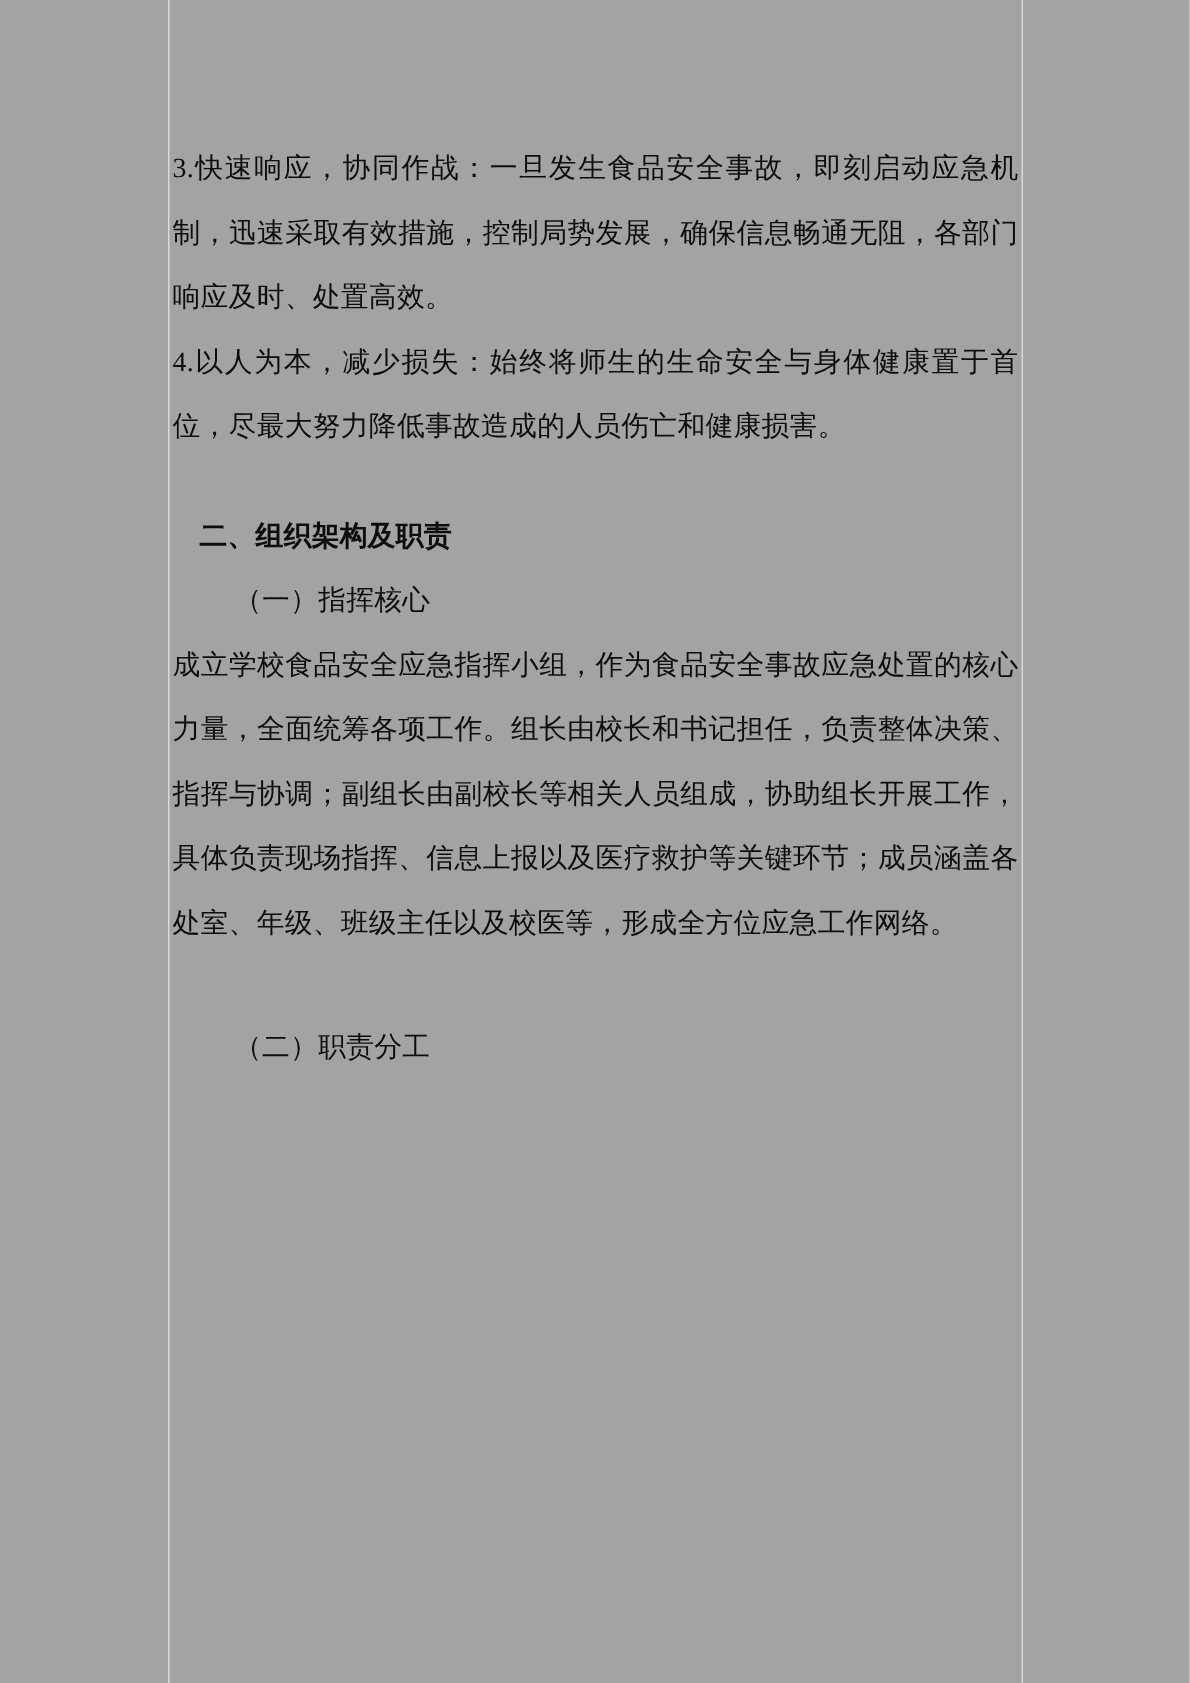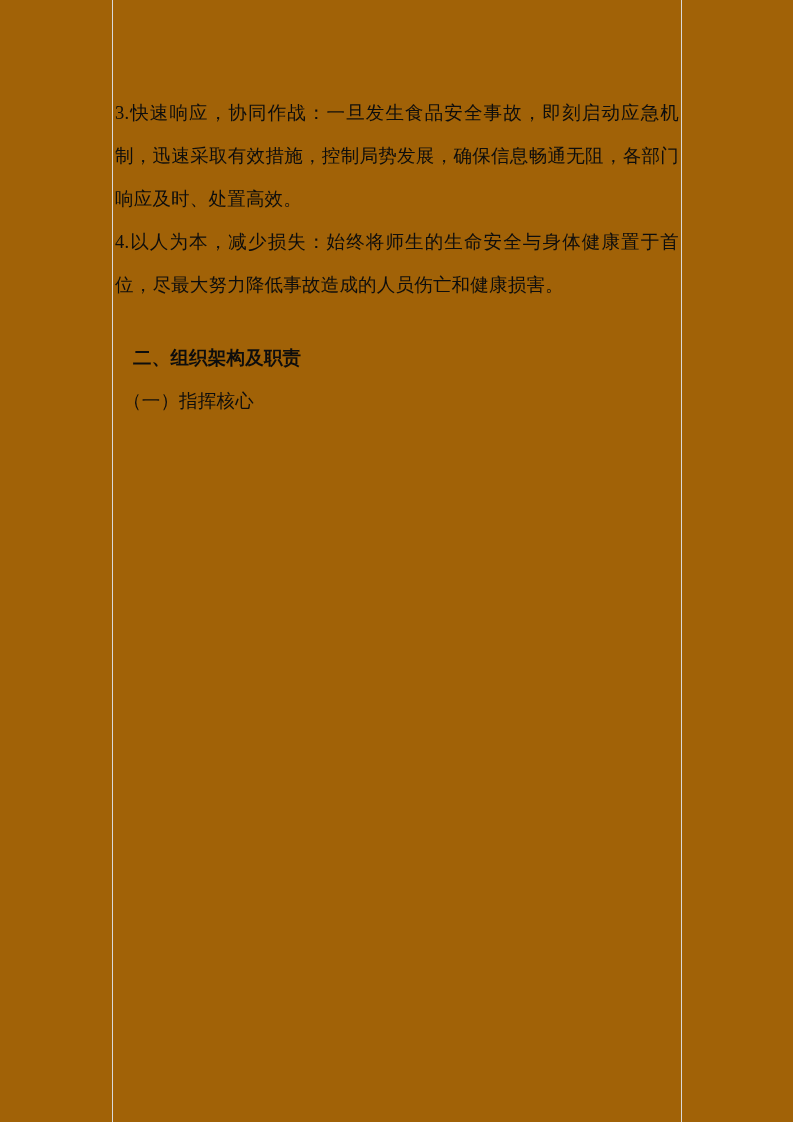--- a/index.html
+++ b/index.html
@@ -12,21 +12,21 @@
     height: 1122px;
     font-family: "Liberation Serif", "DejaVu Serif", serif;
     color: #000000;
     position: relative;
     overflow: hidden;
   }
   .page {
     position: relative;
     width: 793px;
     height: 1122px;
-    background: #a16207;
+    background: #a3a3a3;
     box-sizing: border-box;
   }
   .page-border-left {
     position: absolute;
     left: 112px;
     top: 0;
     width: 1px;
     height: 1122px;
     background: #d9d9d9;
   }
@@ -57,38 +57,41 @@
   }
   p.indent1 {
     text-indent: 0;
   }
   p.heading {
     text-indent: 18px;
     font-weight: bold;
   }
   p.subheading {
     text-indent: 8px;
+    margin-left: 33px;
   }
   .spacer-md { height: 30px; }
   .spacer-lg { height: 40px; }
 </style>
 </head>
 <body>
 
 <div class="page">
   <div class="page-border-left"></div>
   <div class="page-border-right"></div>
 
   <div class="content">
 
     <p class="indent1">3.快速响应，协同作战：一旦发生食品安全事故，即刻启动应急机制，迅速采取有效措施，控制局势发展，确保信息畅通无阻，各部门响应及时、处置高效。</p>
     <p class="indent1">4.以人为本，减少损失：始终将师生的生命安全与身体健康置于首位，尽最大努力降低事故造成的人员伤亡和健康损害。</p>
 
     <div class="spacer-md"></div>
 
     <p class="heading">二、组织架构及职责</p>
     <p class="subheading">（一）指挥核心</p>
+    <p class="indent1">成立学校食品安全应急指挥小组，作为食品安全事故应急处置的核心力量，全面统筹各项工作。组长由校长和书记担任，负责整体决策、指挥与协调；副组长由副校长等相关人员组成，协助组长开展工作，具体负责现场指挥、信息上报以及医疗救护等关键环节；成员涵盖各处室、年级、班级主任以及校医等，形成全方位应急工作网络。</p>
 
     <div class="spacer-lg"></div>
 
+    <p class="subheading">（二）职责分工</p>
 
   </div>
 </div>
 
 </body></html>

